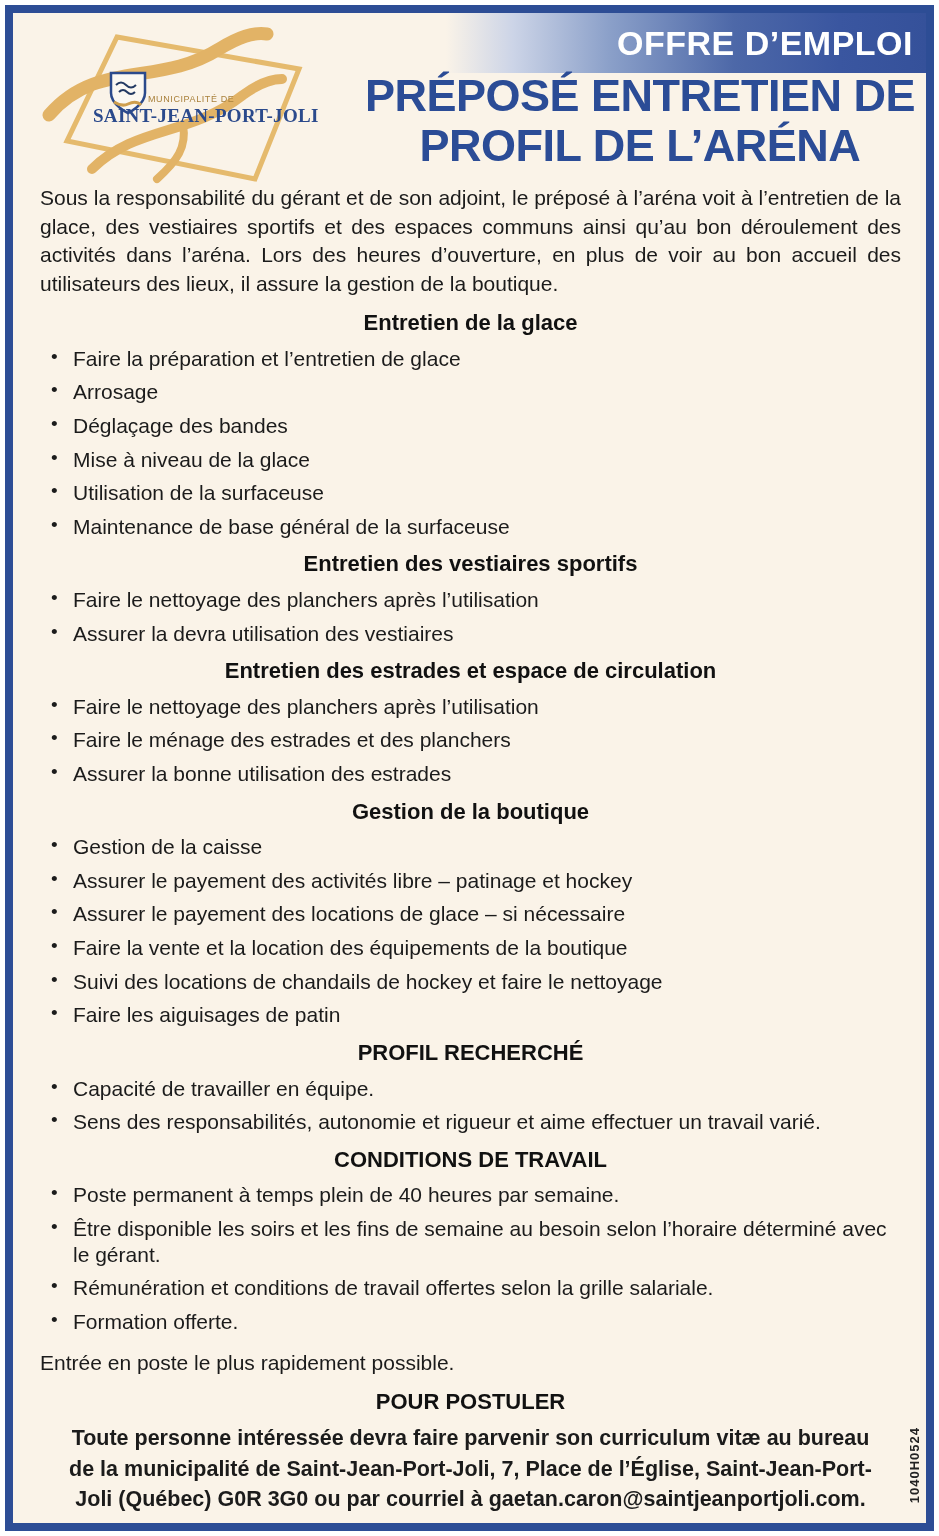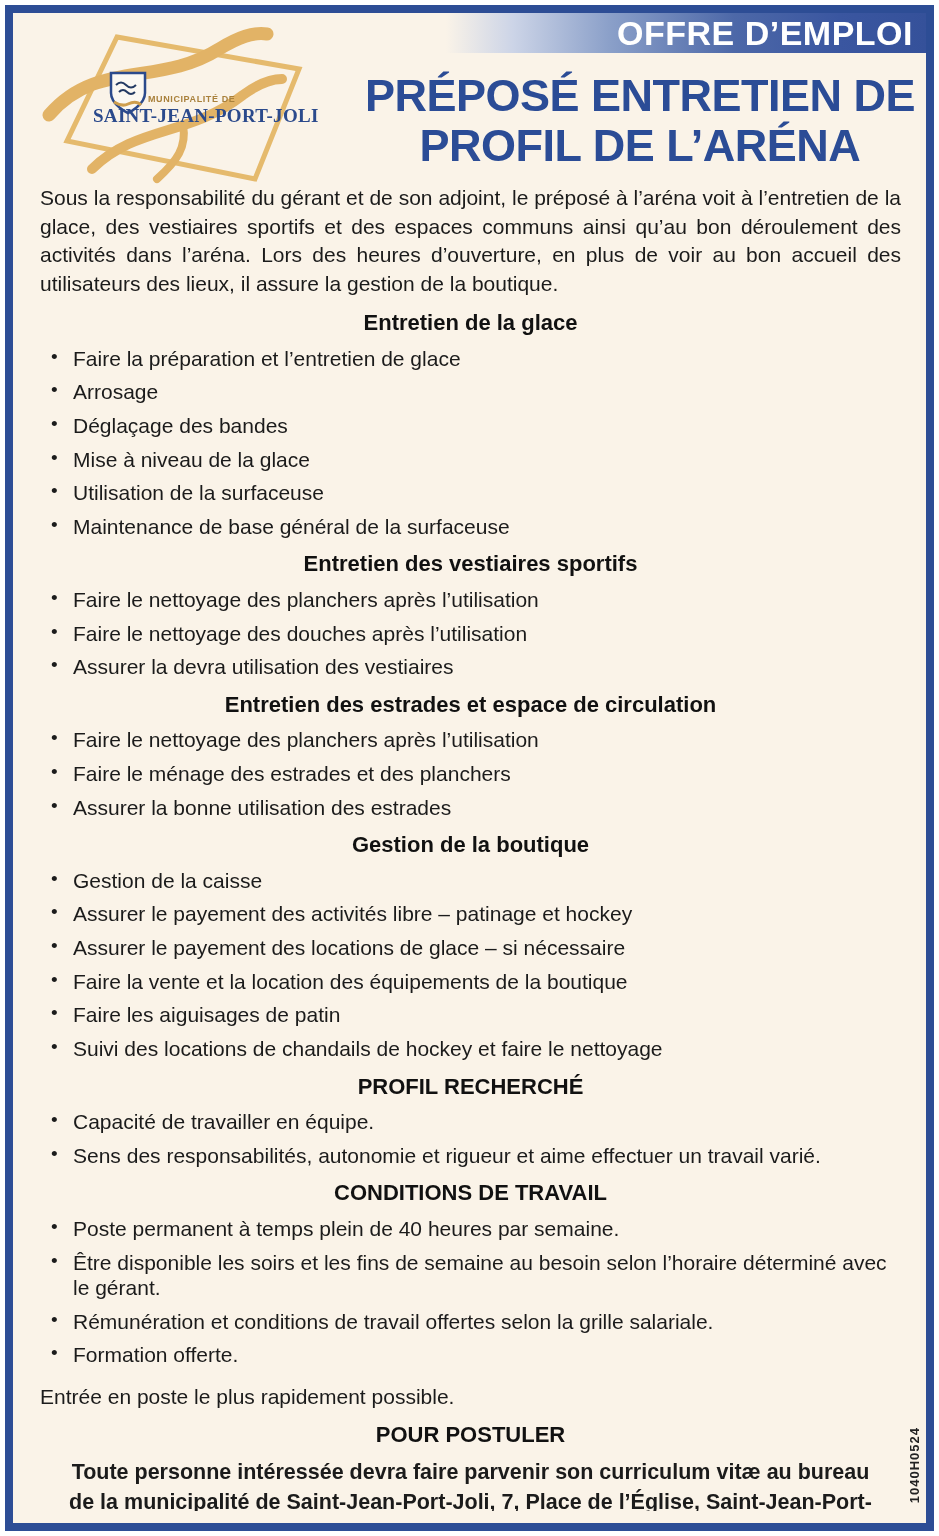--- a/index.html
+++ b/index.html
@@ -12,31 +12,31 @@
   .frame {
     position: absolute; left: 5px; top: 5px; right: 5px; bottom: 5px;
     border: 8px solid #2d4d95;
     background: #faf3e8;
     box-sizing: border-box;
     overflow: hidden;
   }
   
   .banner {
     position: absolute; top: 0; right: 0;
-    width: 480px; height: 40px;
+    width: 480px; height: 60px;
     background: linear-gradient(90deg, rgba(250,243,232,0) 0%, #ccd4e7 14%, #8ba0c9 34%, #4d68a8 60%, #3a56a0 82%, #35519a 100%);
     display: flex; align-items: center; justify-content: flex-end;
     padding-right: 13px; box-sizing: border-box;
     color: #ffffff; font-weight: bold; font-size: 34px; letter-spacing: 0.5px;
   }
   .logo { position: absolute; left: 24px; top: 14px; width: 350px; height: 158px; }
   .logo svg { position: absolute; left: 0; top: 0; }
   .logo-small {
     position: absolute; left: 111px; top: 67px;
-    color: #a9813c; font-size: 9px; font-weight: bold; letter-spacing: 0.6px;
+    color: #a9813c; font-size: 9px; font-weight: normal; letter-spacing: 0.6px;
   }
   .logo-name {
     position: absolute; left: 56px; top: 78px;
     color: #2b4a8c; font-family: "Liberation Serif", serif;
     font-size: 19px; letter-spacing: 0.3px; font-weight: bold;
   }
   .title {
     position: absolute; top: 58px; right: 11px;
     text-align: center; color: #2b4c96;
     font-size: 45px; font-weight: bold; line-height: 1.1; letter-spacing: -0.5px;
@@ -109,39 +109,38 @@
         <li>Arrosage</li>
         <li>Déglaçage des bandes</li>
         <li>Mise à niveau de la glace</li>
         <li>Utilisation de la surfaceuse</li>
         <li>Maintenance de base général de la surfaceuse</li>
       </ul>
 
       <h3 class="sec-heading">Entretien des vestiaires sportifs</h3>
       <ul class="blist">
         <li>Faire le nettoyage des planchers après l’utilisation</li>
-        <li>Faire le nettoyage des douches après l’utilisation</li>
         <li>Assurer la devra utilisation des vestiaires</li>
       </ul>
 
       <h3 class="sec-heading">Entretien des estrades et espace de circulation</h3>
       <ul class="blist">
         <li>Faire le nettoyage des planchers après l’utilisation</li>
         <li>Faire le ménage des estrades et des planchers</li>
         <li>Assurer la bonne utilisation des estrades</li>
       </ul>
 
       <h3 class="sec-heading">Gestion de la boutique</h3>
       <ul class="blist">
         <li>Gestion de la caisse</li>
         <li>Assurer le payement des activités libre – patinage et hockey</li>
         <li>Assurer le payement des locations de glace – si nécessaire</li>
         <li>Faire la vente et la location des équipements de la boutique</li>
+        <li>Suivi des locations de chandails de hockey et faire le nettoyage</li>
         <li>Faire les aiguisages de patin</li>
-        <li>Suivi des locations de chandails de hockey et faire le nettoyage</li>
       </ul>
 
       <h3 class="sec-heading">PROFIL RECHERCHÉ</h3>
       <ul class="blist">
         <li>Capacité de travailler en équipe.</li>
         <li>Sens des responsabilités, autonomie et rigueur et aime effectuer un travail varié.</li>
       </ul>
 
       <h3 class="sec-heading">CONDITIONS DE TRAVAIL</h3>
       <ul class="blist">

